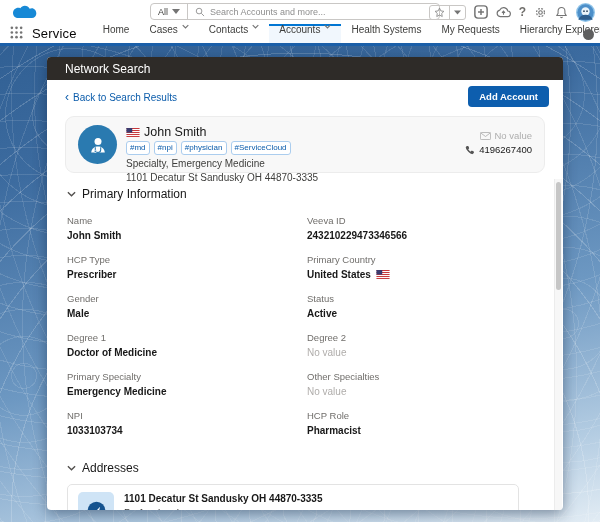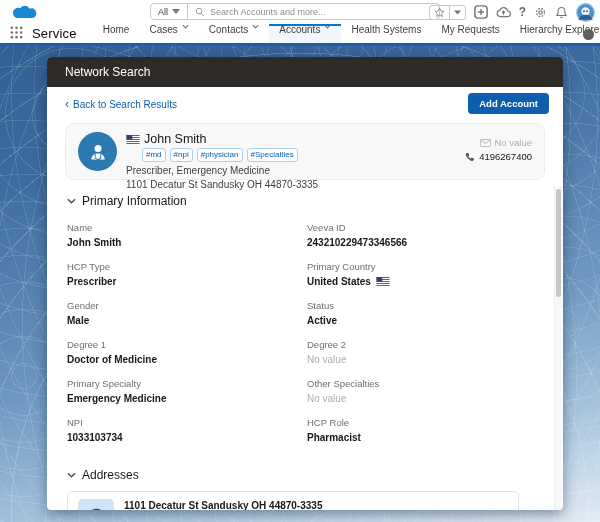--- a/index.html
+++ b/index.html
@@ -39,34 +39,34 @@
   .app-name { align-self:center; font-size:13px; color:#080707; margin-right:16px; letter-spacing:.2px; }
   .tabs { display:flex; align-items:stretch; }
   .tab { display:flex; gap:4px; padding:0 10px; font-size:10px; color:#3e3e3c; cursor:pointer; white-space:nowrap; }
   .tab .tab-caret { display:none; }
   .tab.caret .tab-caret { display:inline-flex; }
   .tab.active { background:#f1f7fd; box-shadow: inset 0 2px 0 0 #0176d3; }
   .nav-edit { position:absolute; right:6px; top:5px; width:11px; height:11px; border-radius:50%; background:#5f5f5f; cursor:pointer; }
 
   
   .panel { position:absolute; left:47px; top:57px; width:516px; height:453px; background:#fff; border-radius:4px; box-shadow:0 4px 14px rgba(10,30,60,.45); overflow:hidden; z-index:4; }
-  .panel-header { height:30px; background:#2e2b28; display:flex; align-items:center; padding-left:18px; }
+  .panel-header { height:23px; background:#2e2b28; display:flex; align-items:center; padding-left:18px; }
   .panel-title { color:#fff; font-size:12px; }
   .panel-toolbar { position:relative; height:34px; }
   .back-link { position:absolute; left:18px; top:11px; font-size:10px; color:#0b5cab; cursor:pointer; display:flex; gap:4px; align-items:center; text-decoration:none; }
   .back-chevron { font-size:12px; line-height:1; color:#0b5cab; }
   .add-btn { position:absolute; right:14px; top:6px; background:#0d5eae; color:#fff; border:none; border-radius:4px; font-size:9.5px; font-weight:bold; padding:5px 11px; cursor:pointer; font-family:"Liberation Sans", sans-serif; }
 
   
   .contact-card { position:relative; margin:2px 18px 6px 18px; height:57px; background:#f8f8f8; border:1px solid #ececec; border-radius:9px; padding:8px 12px; display:flex; gap:9px; }
   .contact-avatar { flex:0 0 auto; width:39px; height:39px; border-radius:50%; background:#2a7ab0; display:flex; align-items:center; justify-content:center; }
   .contact-main { display:flex; flex-direction:column; }
   .contact-name-row { display:flex; align-items:center; gap:4px; }
   .contact-name { font-size:12.5px; color:#181818; }
-  .tag-row { display:flex; gap:4px; margin:2px 0 2px 16px; }
+  .tag-row { display:flex; gap:4px; margin:2px 0 2px 0; }
   .tag-pill { font-size:8px; color:#0b5cab; border:1px solid #abcdee; border-radius:3px; padding:0px 3px; line-height:1.5; background:#fff; }
   .contact-sub { font-size:10px; color:#3e3e3c; line-height:1.35; }
   .contact-right { position:absolute; right:12px; top:13px; display:flex; flex-direction:column; align-items:flex-end; gap:3px; }
   .c-right-row { display:flex; align-items:center; gap:4px; font-size:9.5px; }
   .c-email { color:#aeaeae; }
   .c-phone { color:#181818; }
 
   
   .scroll-area { position:relative; height:331px; }
   .sections { padding:8px 34px 0 20px; }
@@ -268,23 +268,23 @@
             </g>
             <rect width="8.4" height="6.6" fill="#3b3b6e"></rect>
           </svg>
         <span class="contact-name">John Smith</span>
       </div>
       <div class="tag-row">
 
       <span class="tag-pill">#md</span>
           <span class="tag-pill">#npi</span>
           <span class="tag-pill">#physician</span>
-          <span class="tag-pill">#Specialties</span>
+          <span class="tag-pill">#ServiceCloud</span>
         </div>
-      <div class="contact-sub">Prescriber, Emergency Medicine</div>
+      <div class="contact-sub">Specialty, Emergency Medicine</div>
       <div class="contact-sub">1101 Decatur St Sandusky OH 44870-3335</div>
     </div>
     <div class="contact-right">
       <div class="c-right-row c-email">
         <svg width="11" height="8" viewBox="0 0 14 10">
             <rect x=".5" y=".5" width="13" height="9" rx="1.2" fill="none" stroke="#a8a8a8"></rect>
             <path d="M1 1.2l6 4.4 6-4.4" fill="none" stroke="#a8a8a8"></path>
           </svg>
         <span>No value</span>
       </div>

